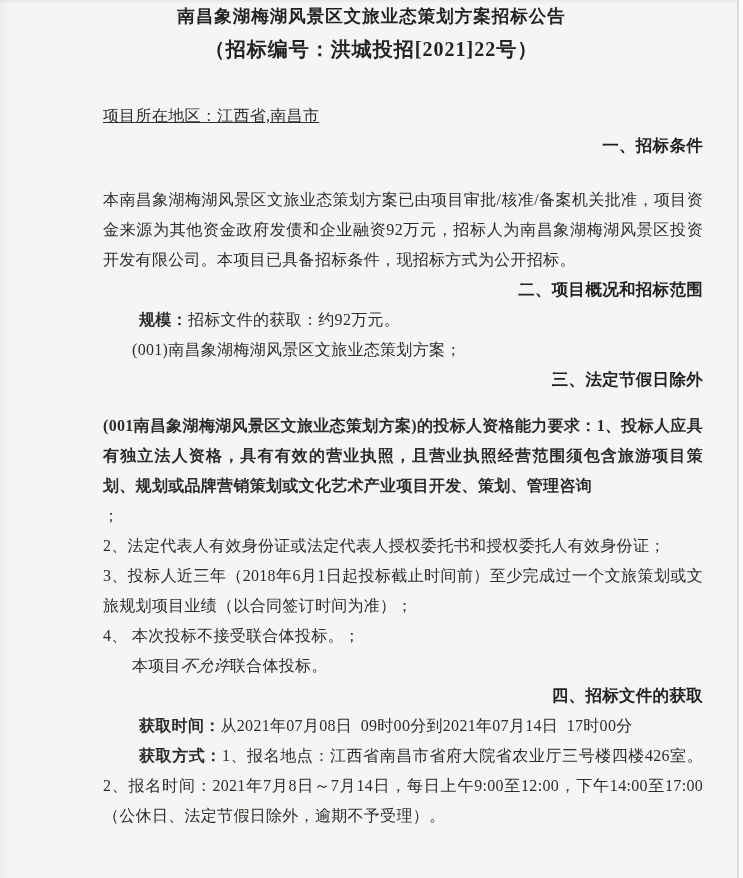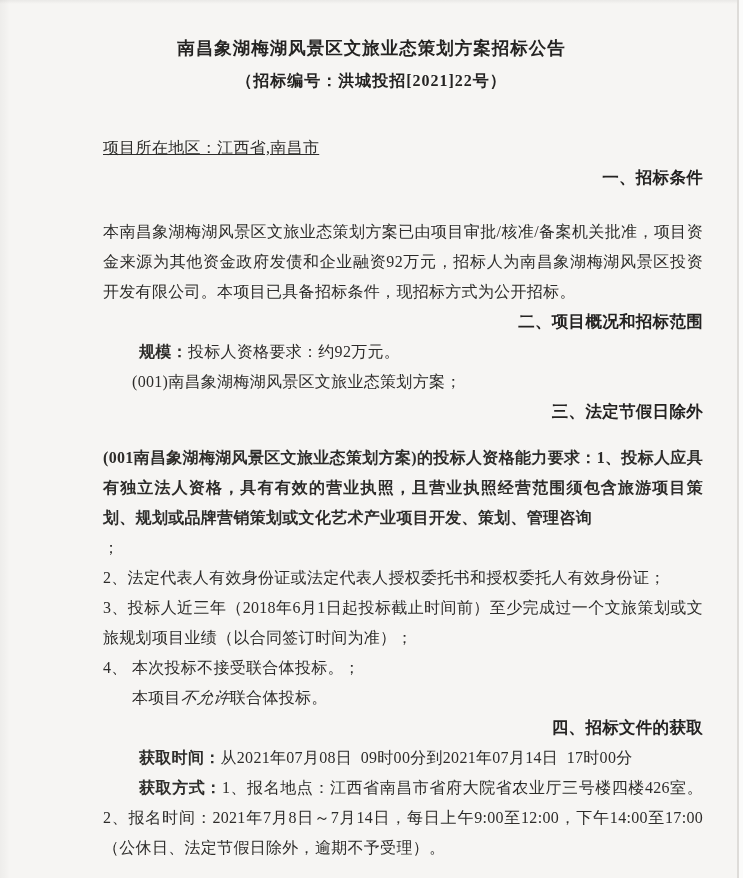--- a/index.html
+++ b/index.html
@@ -29,32 +29,32 @@
     background: #dedcd9;
   }
   .scan-edge-right-strip {
     position: absolute;
     top: 0; right: 0;
     width: 4px; height: 100%;
     background: #fbfbfa;
   }
   .doc-title {
     margin: 0;
-    padding-top: 36px;
+    padding-top: 4px;
     text-align: center;
     font-size: 17.5px;
     line-height: 24px;
     font-weight: bold;
     color: #242322;
     letter-spacing: 1px;
   }
   .doc-subtitle {
     margin-top: 9px;
     text-align: center;
-    font-size: 16px;
+    font-size: 20px;
     line-height: 24px;
     font-weight: bold;
     color: #242322;
     letter-spacing: 1px;
   }
   .content {
     padding: 0 40px 0 103px;
   }
   .loc-line {
     margin: 40px 0 0 0;
@@ -92,21 +92,21 @@
   <div class="doc-subtitle">（招标编号：洪城投招[2021]22号）</div>
 
   <div class="content">
 
     <p class="loc-line">项目所在地区：江西省,南昌市</p>
 
     <h2 class="sec-heading">一、招标条件</h2>
     <p class="just gap22">本南昌象湖梅湖风景区文旅业态策划方案已由项目审批/核准/备案机关批准，项目资金来源为其他资金政府发债和企业融资92万元，招标人为南昌象湖梅湖风景区投资开发有限公司。本项目已具备招标条件，现招标方式为公开招标。</p>
 
     <h2 class="sec-heading">二、项目概况和招标范围</h2>
-    <p class="ind36"><span class="lbl">规模：</span><span>投标人资格要求：约92万元。</span></p>
+    <p class="ind36"><span class="lbl">规模：</span><span>招标文件的获取：约92万元。</span></p>
     <p class="ind29">(001)南昌象湖梅湖风景区文旅业态策划方案；</p>
 
     <h2 class="sec-heading">三、法定节假日除外</h2>
     <p class="just gap16">(001南昌象湖梅湖风景区文旅业态策划方案)的投标人资格能力要求：1、投标人应具有独立法人资格，具有有效的营业执照，且营业执照经营范围须包含旅游项目策划、规划或品牌营销策划或文化艺术产业项目开发、策划、管理咨询</p>
     <p>；</p>
     <p class="just">2、法定代表人有效身份证或法定代表人授权委托书和授权委托人有效身份证；</p>
     <p class="just">3、投标人近三年（2018年6月1日起投标截止时间前）至少完成过一个文旅策划或文旅规划项目业绩（以合同签订时间为准）；</p>
     <p class="pre">4、 本次投标不接受联合体投标。；</p>
     <p class="ind29"><span>本项目</span><span class="fake-italic">不允许</span><span>联合体投标。</span></p>
 

